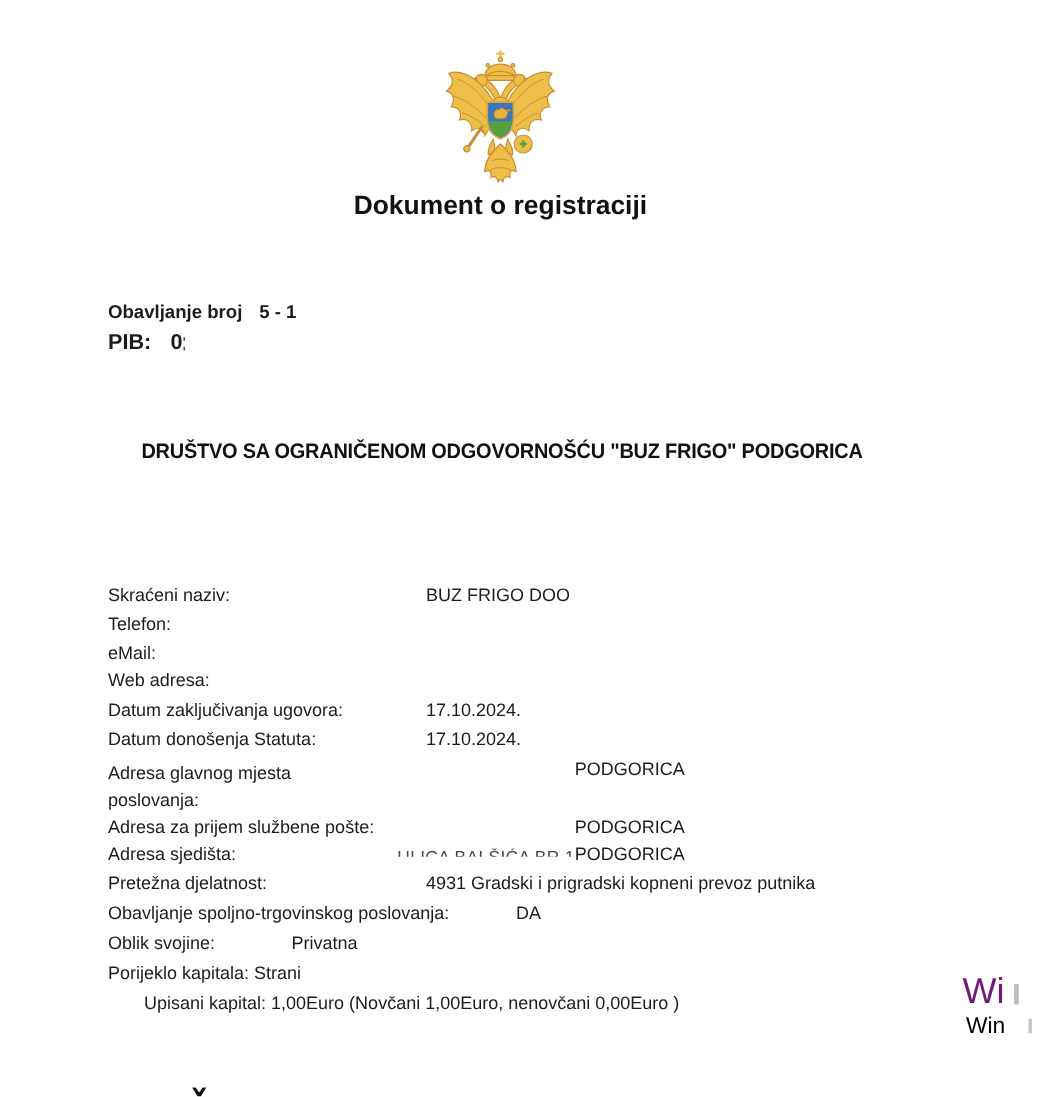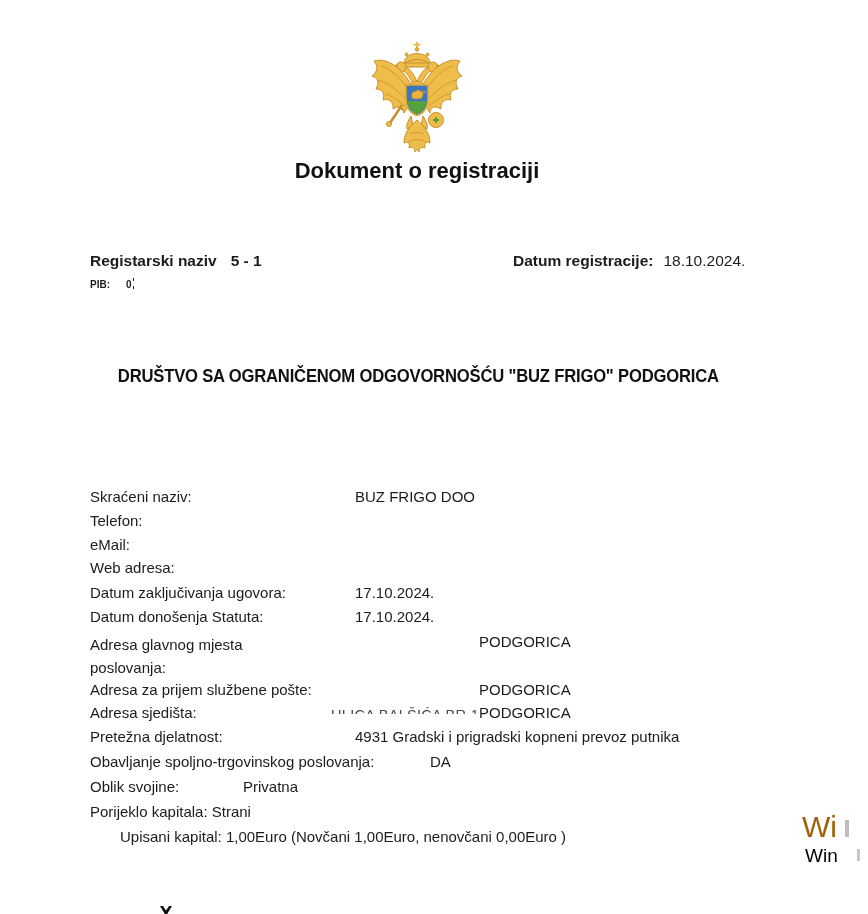--- a/index.html
+++ b/index.html
@@ -13,21 +13,21 @@
   .doc-title{
     position:absolute;left:0;top:158px;width:834px;text-align:center;
     font-size:22px;font-weight:700;color:#111;
   }
   
   .reg-left{position:absolute;left:90px;top:252px;font-size:15.5px;font-weight:700;white-space:nowrap;}
   .reg-left .gap{display:inline-block;width:14px;}
   .reg-right{position:absolute;left:513px;top:252px;font-size:15.5px;white-space:nowrap;}
   .reg-right .lbl{font-weight:700;}
   .reg-right .gap{display:inline-block;width:10px;}
-  .pib-row{position:absolute;left:90px;top:275px;font-size:10px;font-weight:700;white-space:nowrap;}
+  .pib-row{position:absolute;left:90px;top:275px;font-size:18px;font-weight:700;white-space:nowrap;}
   .pib-row .gap{display:inline-block;width:16px;}
   .pib-partial{
     display:inline-block;position:relative;top:2px;width:5px;height:13px;overflow:hidden;margin-left:1px;
   }
   .pib-partial i{position:absolute;left:-1px;top:1px;width:2px;height:3px;background:#222;}
   .pib-partial b{position:absolute;left:-1px;bottom:1px;width:2px;height:3px;background:#222;}
   
   .company-wrap{position:absolute;left:0;top:366px;width:836px;text-align:center;}
   .company-title{
     display:inline-block;font-size:17.5px;font-weight:700;color:#111;
@@ -51,21 +51,21 @@
   .r11{top:292px;} .r11 .val{left:153px;}
   .r12{top:317px;white-space:nowrap;}
   .r12 .label,.r12 .val{position:static;display:inline;}
   .r13{top:342px;padding-left:30px;white-space:nowrap;}
   .r13 .label,.r13 .val{position:static;display:inline;}
   .clip-street{
     position:absolute;left:241px;top:3px;width:146px;height:7px;
     overflow:hidden;color:#4a4a4a;font-size:14.5px;letter-spacing:0.3px;
   }
   
-  .wm1{position:absolute;left:802px;top:810px;font-size:30px;font-weight:400;color:#a16207;white-space:nowrap;}
+  .wm1{position:absolute;left:802px;top:810px;font-size:30px;font-weight:400;color:#701a75;white-space:nowrap;}
   .wm1-stem{position:absolute;left:845px;top:820px;width:4px;height:17px;background:#bdbdbd;}
   .wm2{position:absolute;left:805px;top:845px;font-size:19px;color:#000000;white-space:nowrap;}
   .wm2-stem{position:absolute;left:857px;top:849px;width:3px;height:12px;background:#c7c7c7;}
   
   .bottom-frag{
     position:absolute;left:160px;top:906px;width:12px;height:8px;background:#111;
     clip-path:polygon(0 0,25% 0,50% 55%,75% 0,100% 0,60% 100%,40% 100%);
   }
 </style>
 </head>
@@ -120,26 +120,23 @@
 
       <path d="M39,43 h22 v13 c0,10 -5,15.5 -11,17.5 c-6,-2 -11,-7.5 -11,-17.5 z" fill="#3b77be" stroke="#d8a93c" stroke-width="1.6"></path>
       <path d="M40.2,59 c2,8 5.3,11.5 9.8,13 c4.5,-1.5 7.8,-5 9.8,-13 z" fill="#55a13c" stroke="none"></path>
       <path d="M44.5,53 c0.5,-3 2.5,-4.5 4.5,-3.5 c0.8,-2 3.2,-2 4.2,-0.2 c2.2,-0.4 3.6,1.6 2.8,3.6 l-1.2,3.2 c-2.8,1.2 -7,1.2 -9.5,0.2 z M55,50 c2,-1.5 3.5,-1 3.8,0.8" fill="#e8b33c" stroke="#b97b22" stroke-width="0.7"></path>
     </g>
   </svg>
 
   <div class="doc-title">Dokument o registraciji</div>
 
   <div class="reg-left">
-    <span>Registarski naziv</span><span class="gap"></span><span>5 - 1</span>
-  </div>
-
-  <div class="reg-right">
-    <span class="lbl">Datum registracije:</span><span class="gap"></span><span style="font-weight:400;">18.10.2024.</span>
-  </div>
+    <span>Obavljanje broj</span><span class="gap"></span><span>5 - 1</span>
+  </div>
+
 
   <div class="pib-row">
     <span>PIB:</span><span class="gap"></span><span>0</span><span class="pib-partial"><i></i><b></b></span>
   </div>
 
   <div class="company-wrap">
     <span class="company-title">DRUŠTVO SA OGRANIČENOM ODGOVORNOŠĆU "BUZ FRIGO" PODGORICA</span>
   </div>
 
 

